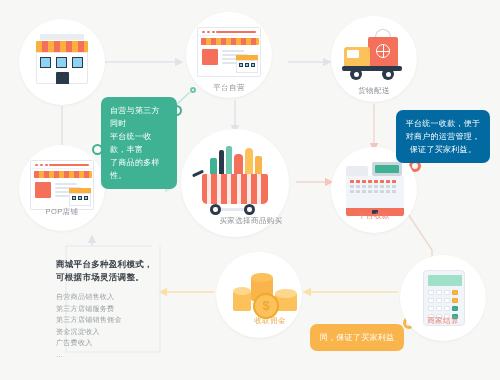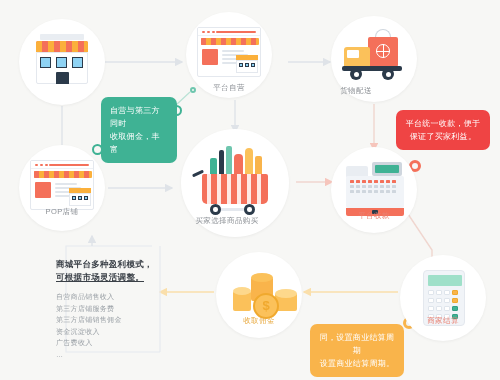--- a/index.html
+++ b/index.html
@@ -23,21 +23,21 @@
           font-size:7.5px;letter-spacing:.4px;white-space:nowrap;}
   .nlabel.green{color:#4aa88a;}
   .nlabel.red{color:#ea8273;}
   .nlabel.gold{color:#e8a93f;}
   .nlabel.grey{color:#8d9196;}
 
   .callout{position:absolute;border-radius:7px;color:#fff;
            font-size:8px;line-height:13px;padding:7px 9px;
            letter-spacing:.3px;box-sizing:border-box;}
   .callout.green{background:#3fb294;}
-  .callout.red{background:#ef4444;}
+  .callout.red{background:#0369a1;}
   .callout.orange{background:#f9b44b;}
   .callout .ln{display:block;}
 
   .infoblock{position:absolute;}
   .info-title{font-size:8.5px;line-height:13px;color:#3b4148;font-weight:bold;letter-spacing:.3px;}
   .info-list{margin:7px 0 0 0;padding:0;list-style:none;}
   .info-list li{font-size:7px;line-height:11.5px;color:#9aa0a6;letter-spacing:.3px;}
 
   .dot{position:absolute;border-radius:50%;box-sizing:border-box;}
   .ring{background:transparent;}
@@ -240,21 +240,21 @@
         <span class="bag"></span>
         <span class="globe"></span>
         <span class="cab"></span>
         <span class="cabwin"></span>
         <span class="chassis"></span>
         <span class="wheel" style="left:8px;"></span>
         <span class="wheel" style="left:40px;"></span>
       </span>
     </div>
   </div>
-  <div class="nlabel grey" style="left:296px;top:86px;">货物配送</div>
+  <div class="nlabel grey" style="left:314px;top:86px;">货物配送</div>
 
   <div class="node" style="left:19px;top:145px;">
     <div class="art">
       <span class="web">
         <span class="bar">
             <u style="left:4px;"></u>
             <u style="left:9px;"></u>
             <u style="left:14px;"></u>
             <s></s>
           </span>
@@ -302,21 +302,21 @@
             <i style="left:35px;"></i>
             <i style="left:45px;"></i>
             <i style="left:55px;"></i>
         </span>
         <span class="axle"></span>
         <span class="cw" style="left:16px;"></span>
         <span class="cw" style="left:50px;"></span>
       </span>
     </div>
   </div>
-  <div class="nlabel grey" style="left:167px;top:216px;">买家选择商品购买</div>
+  <div class="nlabel grey" style="left:191px;top:216px;">买家选择商品购买</div>
 
   <div class="node" style="left:331px;top:147px;">
     <div class="art">
       <span class="reg">
         <span class="top"></span>
         <span class="scr">
             <u></u>
           </span>
         <span class="body2"></span>
         <span class="keys">
@@ -384,41 +384,42 @@
         <span class="stack" style="left:4px;top:20px;width:18px;height:20px;background:#fbc15a;"></span>
         <span class="ell" style="left:4px;top:16px;width:18px;height:8px;background:#fdd88c;"></span>
         <span class="stack" style="left:22px;top:6px;width:22px;height:24px;background:#f9b44b;"></span>
         <span class="ell" style="left:22px;top:2px;width:22px;height:9px;background:#fbc15a;"></span>
         <span class="stack" style="left:46px;top:22px;width:22px;height:18px;background:#fbc15a;"></span>
         <span class="ell" style="left:46px;top:18px;width:22px;height:9px;background:#fdd88c;"></span>
         <span class="big">$</span>
       </span>
     </div>
   </div>
-  <div class="nlabel gold" style="left:199px;top:316px;">收取佣金</div>
+  <div class="nlabel gold" style="left:210px;top:316px;">收取佣金</div>
 
   <div class="callout green" style="left:101px;top:97px;width:76px;">
     <span class="ln">自营与第三方同时</span>
-    <span class="ln">收取佣金，丰富</span>
+    <span class="ln">平台统一收款，丰富</span>
+    <span class="ln">了商品的多样性。</span>
   </div>
 
   <div class="callout red" style="left:396px;top:110px;width:94px;text-align:center;">
     <span class="ln">平台统一收款，便于</span>
+    <span class="ln">对商户的运营管理，</span>
     <span class="ln">保证了买家利益。</span>
   </div>
 
   <div class="callout orange" style="left:310px;top:324px;width:94px;text-align:center;">
-    <span class="ln">同，设置商业结算周期</span>
-    <span class="ln">设置商业结算周期。</span>
+    <span class="ln">同，保证了买家利益</span>
   </div>
 
   <div class="infoblock" style="left:56px;top:258px;width:105px;">
     <div class="info-title">
       <span style="display:block;">商城平台多种盈利模式，</span>
-      <span style="display:block;text-decoration:underline;">可根据市场灵活调整。</span>
+      <span style="display:block;">可根据市场灵活调整。</span>
     </div>
     <ul class="info-list">
       <li>自营商品销售收入</li>
       <li>第三方店铺服务费</li>
       <li>第三方店铺销售佣金</li>
       <li>资金沉淀收入</li>
       <li>广告费收入</li>
       <li>…</li>
     </ul>
   </div>

